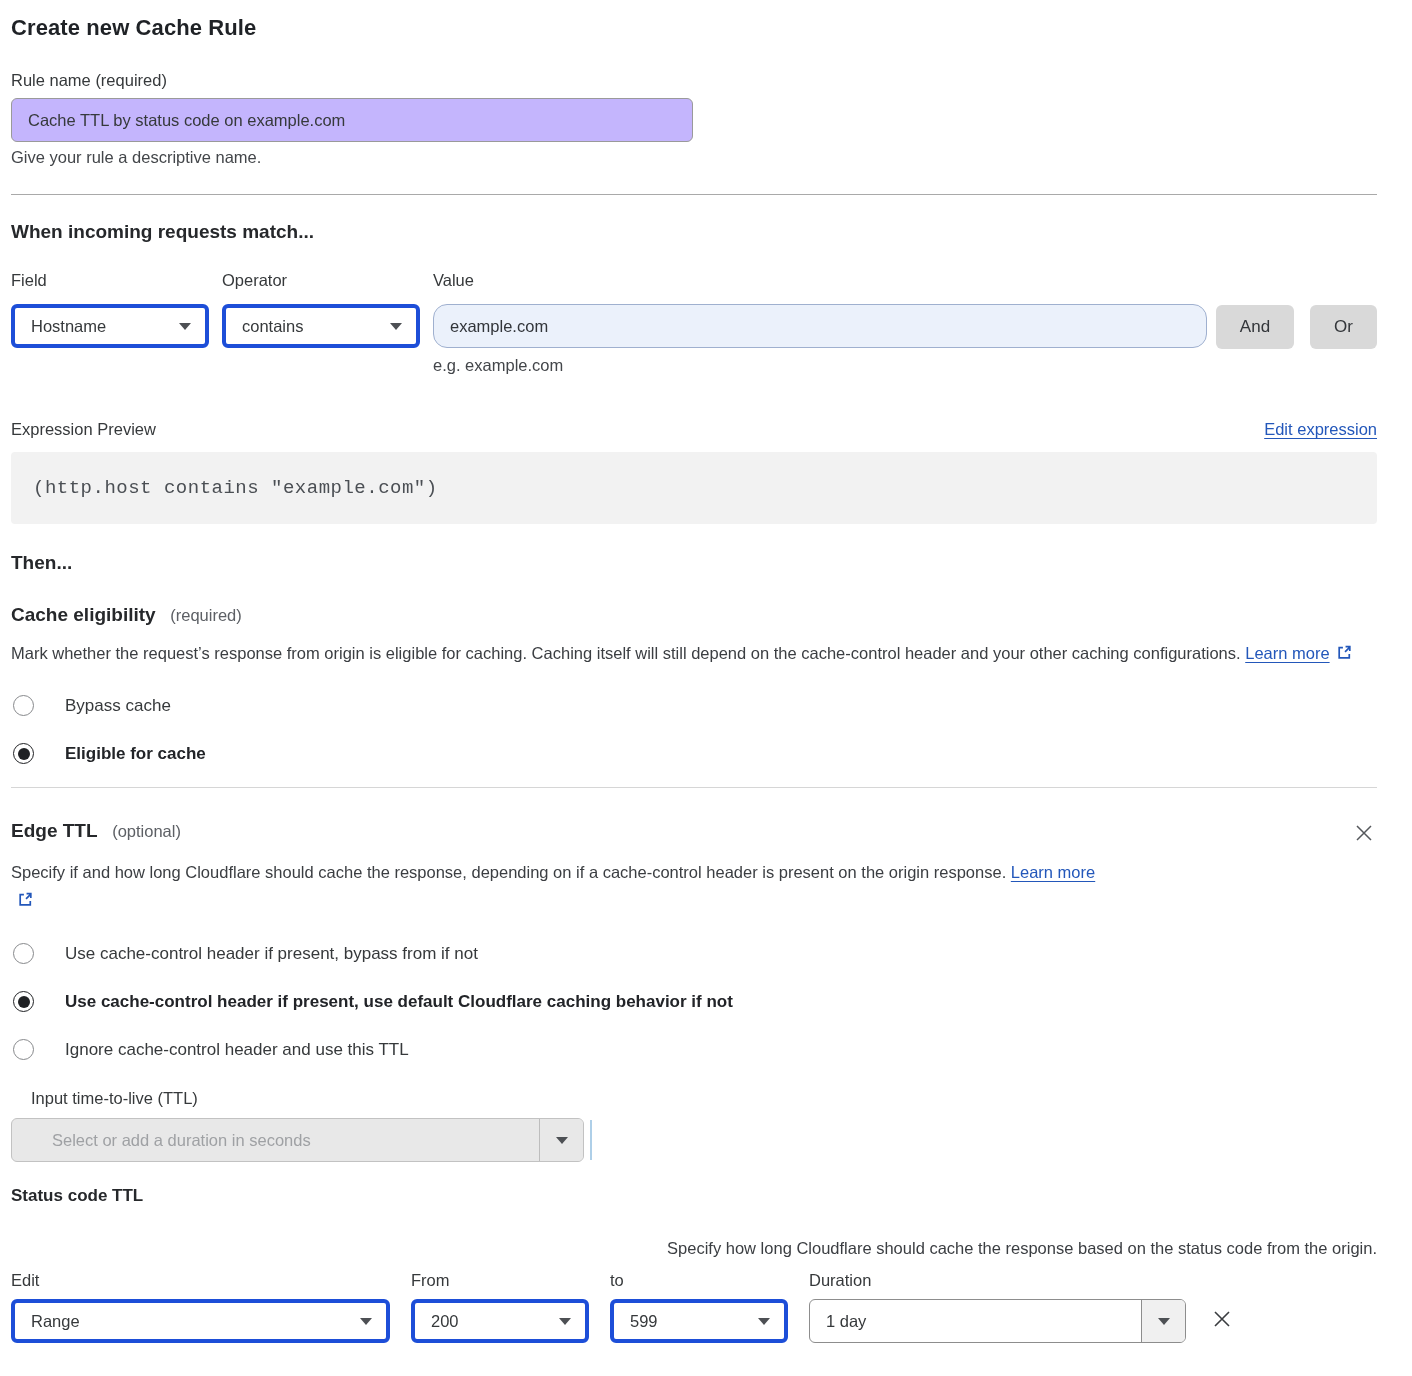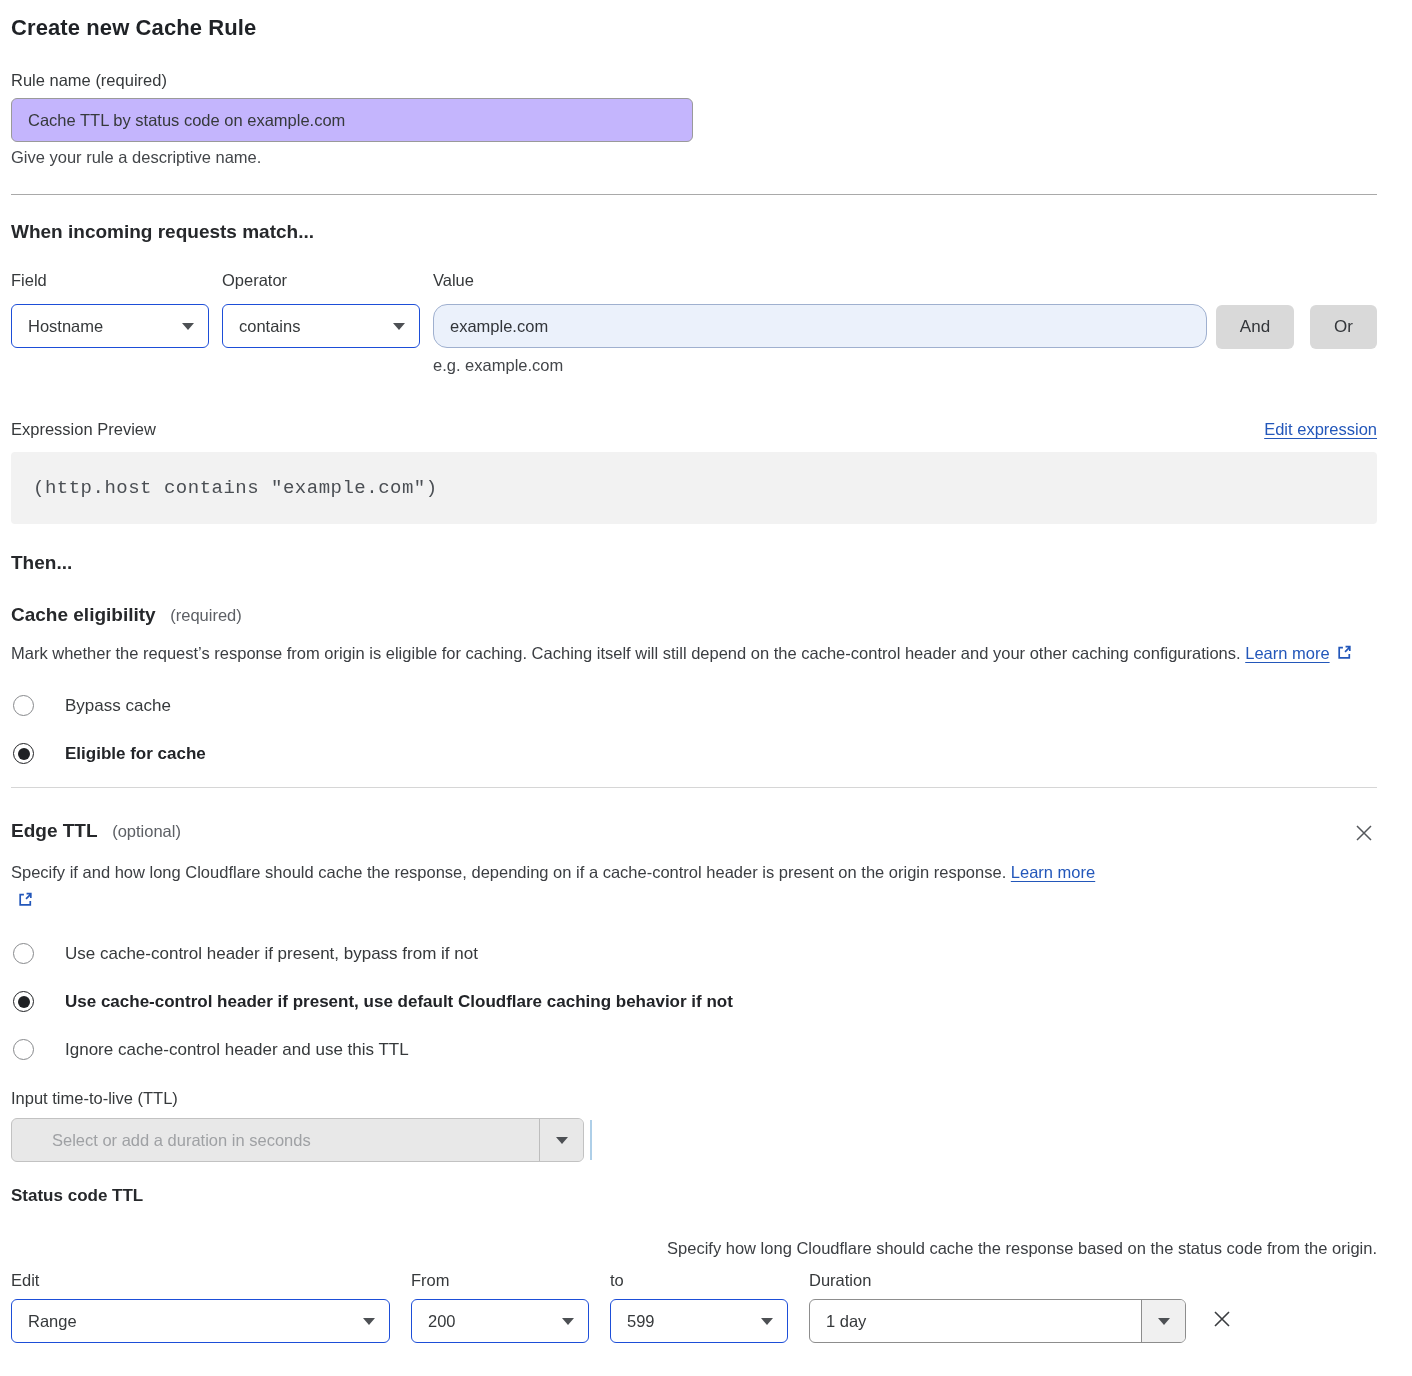--- a/index.html
+++ b/index.html
@@ -26,21 +26,21 @@
 
   .divider { border:none; border-top:1px solid #a9a9a9; margin-top:27px; }
   .divider.light { border-top-color:#d6d6d6; margin-top:23px; }
 
   .section-heading { font-size:19px; font-weight:700; color:#26282b; }
   .sub-heading    { font-size:19px; font-weight:700; color:#26282b; display:inline; }
   .opt-tag { font-size:16.5px; font-weight:400; color:#5d6065; margin-left:10px; }
 
   
   .select {
-    height:44px; border:1px solid #1d4ed8; border-radius:6px;
+    height:44px; border:4px solid #1d4ed8; border-radius:6px;
     background:#fff; display:flex; align-items:center;
     justify-content:space-between; padding:0 14px 0 16px;
     font-size:16.5px; color:#36393b; cursor:pointer;
   }
   .caret { width:0; height:0; border-left:6px solid transparent;
     border-right:6px solid transparent; border-top:7px solid #4d5054; flex:none; }
 
   .combobox { height:44px; border:1px solid #8d8d8d; border-radius:6px;
     background:#fff; display:flex; align-items:stretch; overflow:hidden; }
   .combobox .cb-text { flex:1; display:flex; align-items:center; padding:0 16px; }
@@ -88,21 +88,21 @@
     margin-left:2px; margin-right:31px; flex:none; position:relative; background:#fff; }
   .radio-row.selected .radio-circle { border-color:#1f2124; }
   .radio-row.selected .radio-circle::after {
     content:""; position:absolute; inset:3.5px; border-radius:50%; background:#1f2124; }
   .radio-row.selected .radio-label { font-weight:700; color:#222428; }
   .radio-label { font-size:17px; }
 
   .edge-header { display:flex; justify-content:space-between; align-items:flex-start; margin-top:32px; }
   .x-btn { background:none; border:none; cursor:pointer; padding:2px; line-height:0; }
 
-  .ttl-label { margin-top:29px; }
+  .ttl-label { margin-top:29px;margin-left:20px; }
   .ttl-combo-wrap { display:flex; align-items:center; margin-top:10px; }
   .ttl-combo { width:573px; }
   .text-cursor { width:2px; height:40px; background:#aecfe8; margin-left:6px; }
 
   .status-heading { font-size:17px; font-weight:700; color:#26282b; margin-top:24px; }
   .status-para { margin-top:28px; line-height:28px; color:#3b3e42;text-align:right; }
   .status-row { display:flex; margin-top:9px; align-items:flex-end; }
   .status-row .col .field-label { margin-bottom:9px; }
   .col-scope { width:379px; margin-right:21px; }
   .col-from, .col-to { width:178px; margin-right:21px; }

